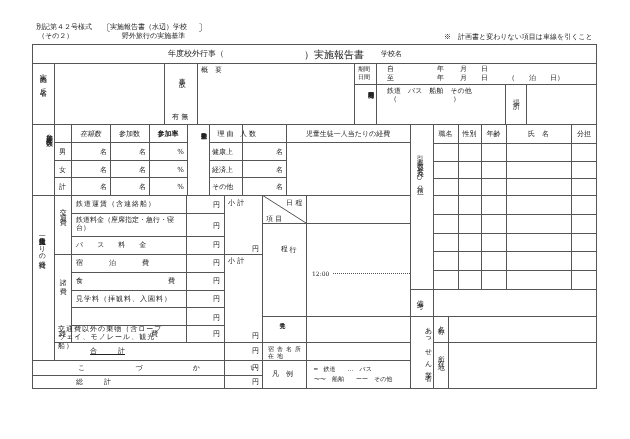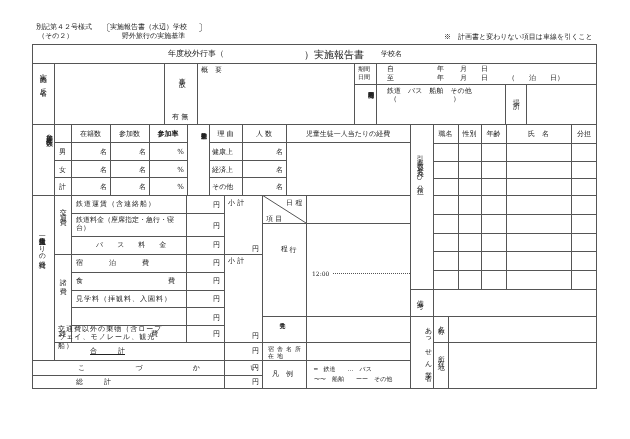--- a/index.html
+++ b/index.html
@@ -65,21 +65,21 @@
 
 <div class="vl" style="left:54px;top:124px;height:71px;"></div>
 <div class="v" style="left:35px;top:128px;height:64px;width:18px;letter-spacing:1px;">参加児童生徒数</div>
 <div class="vl" style="left:71px;top:124px;height:71px;"></div>
 <div class="vl" style="left:110px;top:124px;height:71px;"></div>
 <div class="vl" style="left:149px;top:124px;height:71px;"></div>
 <div class="vl" style="left:187px;top:124px;height:71px;"></div>
 <div class="hl" style="left:54px;top:142px;width:133px;"></div>
 <div class="hl" style="left:54px;top:160px;width:133px;"></div>
 <div class="hl" style="left:54px;top:177px;width:133px;"></div>
-<div class="t c" style="left:71px;top:130px;width:39px;">在籍数</div>
+<div class="t c" style="left:71px;top:130px;width:39px;font-style:italic;">在籍数</div>
 <div class="t c" style="left:110px;top:130px;width:39px;">参加数</div>
 <div class="t c" style="left:149px;top:130px;width:38px;font-weight:bold;">参加率</div>
 
 <div class="t c" style="left:54px;top:148px;width:17px;">男</div>
 <div class="t r" style="left:71px;top:148px;width:36px;">名</div>
 <div class="t r" style="left:110px;top:148px;width:36px;">名</div>
 <div class="t r" style="left:149px;top:148px;width:35px;">%</div>
 <div class="t c" style="left:54px;top:166px;width:17px;">女</div>
 <div class="t r" style="left:71px;top:166px;width:36px;">名</div>
 <div class="t r" style="left:110px;top:166px;width:36px;">名</div>
@@ -91,21 +91,21 @@
 
 <div class="vl" style="left:209px;top:124px;height:71px;"></div>
 <div class="v" style="left:189px;top:128px;height:64px;width:19px;font-size:6px;">不参加児童生徒数</div>
 <div class="vl" style="left:242px;top:124px;height:71px;"></div>
 <div class="vl" style="left:286px;top:124px;height:71px;"></div>
 <div class="hl" style="left:209px;top:142px;width:77px;"></div>
 <div class="hl" style="left:209px;top:160px;width:77px;"></div>
 <div class="hl" style="left:209px;top:177px;width:77px;"></div>
 <div class="hl" style="left:286px;top:142px;width:124px;"></div>
 <div class="t c" style="left:209px;top:130px;width:33px;">理 由</div>
-<div class="t c" style="left:242px;top:130px;width:44px;">人 数</div>
+<div class="t c" style="left:226px;top:130px;width:44px;">人 数</div>
 <div class="t c" style="left:286px;top:130px;width:124px;">児童生徒一人当たりの経費</div>
 <div class="t" style="left:212px;top:148px;">健康上</div>
 <div class="t r" style="left:242px;top:148px;width:41px;">名</div>
 <div class="t" style="left:212px;top:166px;">経済上</div>
 <div class="t r" style="left:242px;top:166px;width:41px;">名</div>
 <div class="t" style="left:212px;top:183px;">その他</div>
 <div class="t r" style="left:242px;top:183px;width:41px;">名</div>
 
 <div class="vl" style="left:410px;top:124px;height:265px;"></div>
 <div class="vl" style="left:433px;top:124px;height:265px;"></div>
@@ -147,21 +147,21 @@
 <div class="vl" style="left:186px;top:195px;height:147px;"></div>
 <div class="vl" style="left:224px;top:195px;height:194px;"></div>
 <div class="vl" style="left:262px;top:195px;height:194px;"></div>
 
 <div class="t" style="left:76px;top:200px;letter-spacing:1px;">鉄道運賃（含連絡船）</div>
 <div class="t r" style="left:186px;top:201px;width:34px;">円</div>
 <div class="hl" style="left:71px;top:213px;width:153px;"></div>
 <div class="t" style="left:76px;top:216px;width:105px;white-space:normal;">鉄道料金（座席指定・急行・寝台）</div>
 <div class="t r" style="left:186px;top:222px;width:34px;">円</div>
 <div class="hl" style="left:71px;top:236px;width:153px;"></div>
-<div class="t" style="left:76px;top:241px;letter-spacing:14px;margin-left:20px;">パス料金</div>
+<div class="t" style="left:76px;top:241px;letter-spacing:14px;">パス料金</div>
 <div class="t r" style="left:186px;top:241px;width:34px;">円</div>
 <div class="t" style="left:228px;top:199px;">小 計</div>
 <div class="t r" style="left:224px;top:245px;width:35px;">円</div>
 <div class="hl" style="left:54px;top:254px;width:208px;"></div>
 
 <div class="t" style="left:76px;top:259px;letter-spacing:26px;">宿泊費</div>
 <div class="t r" style="left:186px;top:259px;width:34px;">円</div>
 <div class="hl" style="left:71px;top:272px;width:153px;"></div>
 <div class="t" style="left:76px;top:277px;letter-spacing:85px;">食費</div>
 <div class="t r" style="left:186px;top:277px;width:34px;">円</div>

